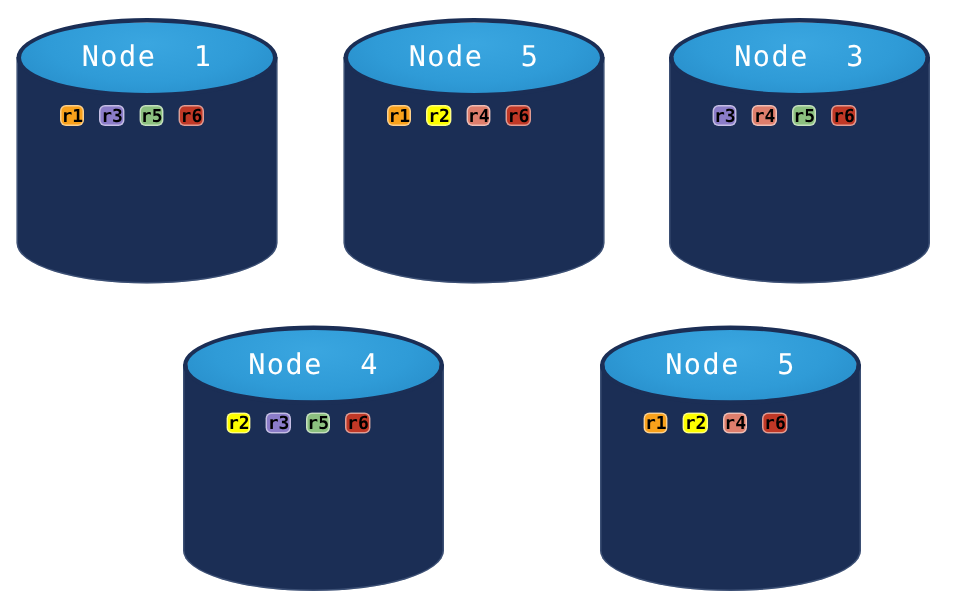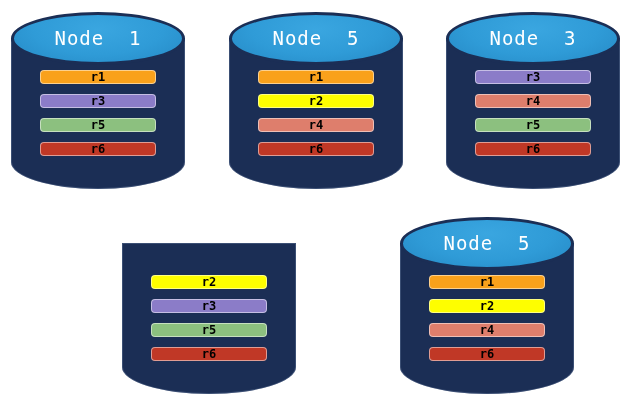--- a/index.html
+++ b/index.html
@@ -42,21 +42,21 @@
     letter-spacing: 1px;
     white-space: pre;
     transform: translateY(-1px);
   }
   .bars {
     position: absolute;
     left: 29px;
     top: 58px;
     width: 116px;
     display: flex;
-    flex-direction: column;
+    flex-direction: row;
     gap: 10px;
   }
   .bar {
     height: 14px;
     box-sizing: border-box;
     border-radius: 4px;
     border: 1px solid rgba(255,255,255,0.5);
     display: flex;
     align-items: center;
     justify-content: center;
@@ -130,20 +130,23 @@
           <span class="bar-label">r5</span>
         </div>
         <div class="bar" style="background: rgb(192, 56, 38);">
           <span class="bar-label">r6</span>
         </div>
       </div>
   </div>
 
   <div class="cylinder" style="left: 122px; top: 217px;">
     <div class="cyl-body"></div>
+    <div class="cyl-top">
+      <span class="cyl-title">Node  4</span>
+    </div>
     <div class="bars">
         <div class="bar" style="background: rgb(254, 254, 0);">
           <span class="bar-label">r2</span>
         </div>
         <div class="bar" style="background: rgb(139, 124, 200);">
           <span class="bar-label">r3</span>
         </div>
         <div class="bar" style="background: rgb(140, 192, 127);">
           <span class="bar-label">r5</span>
         </div>

